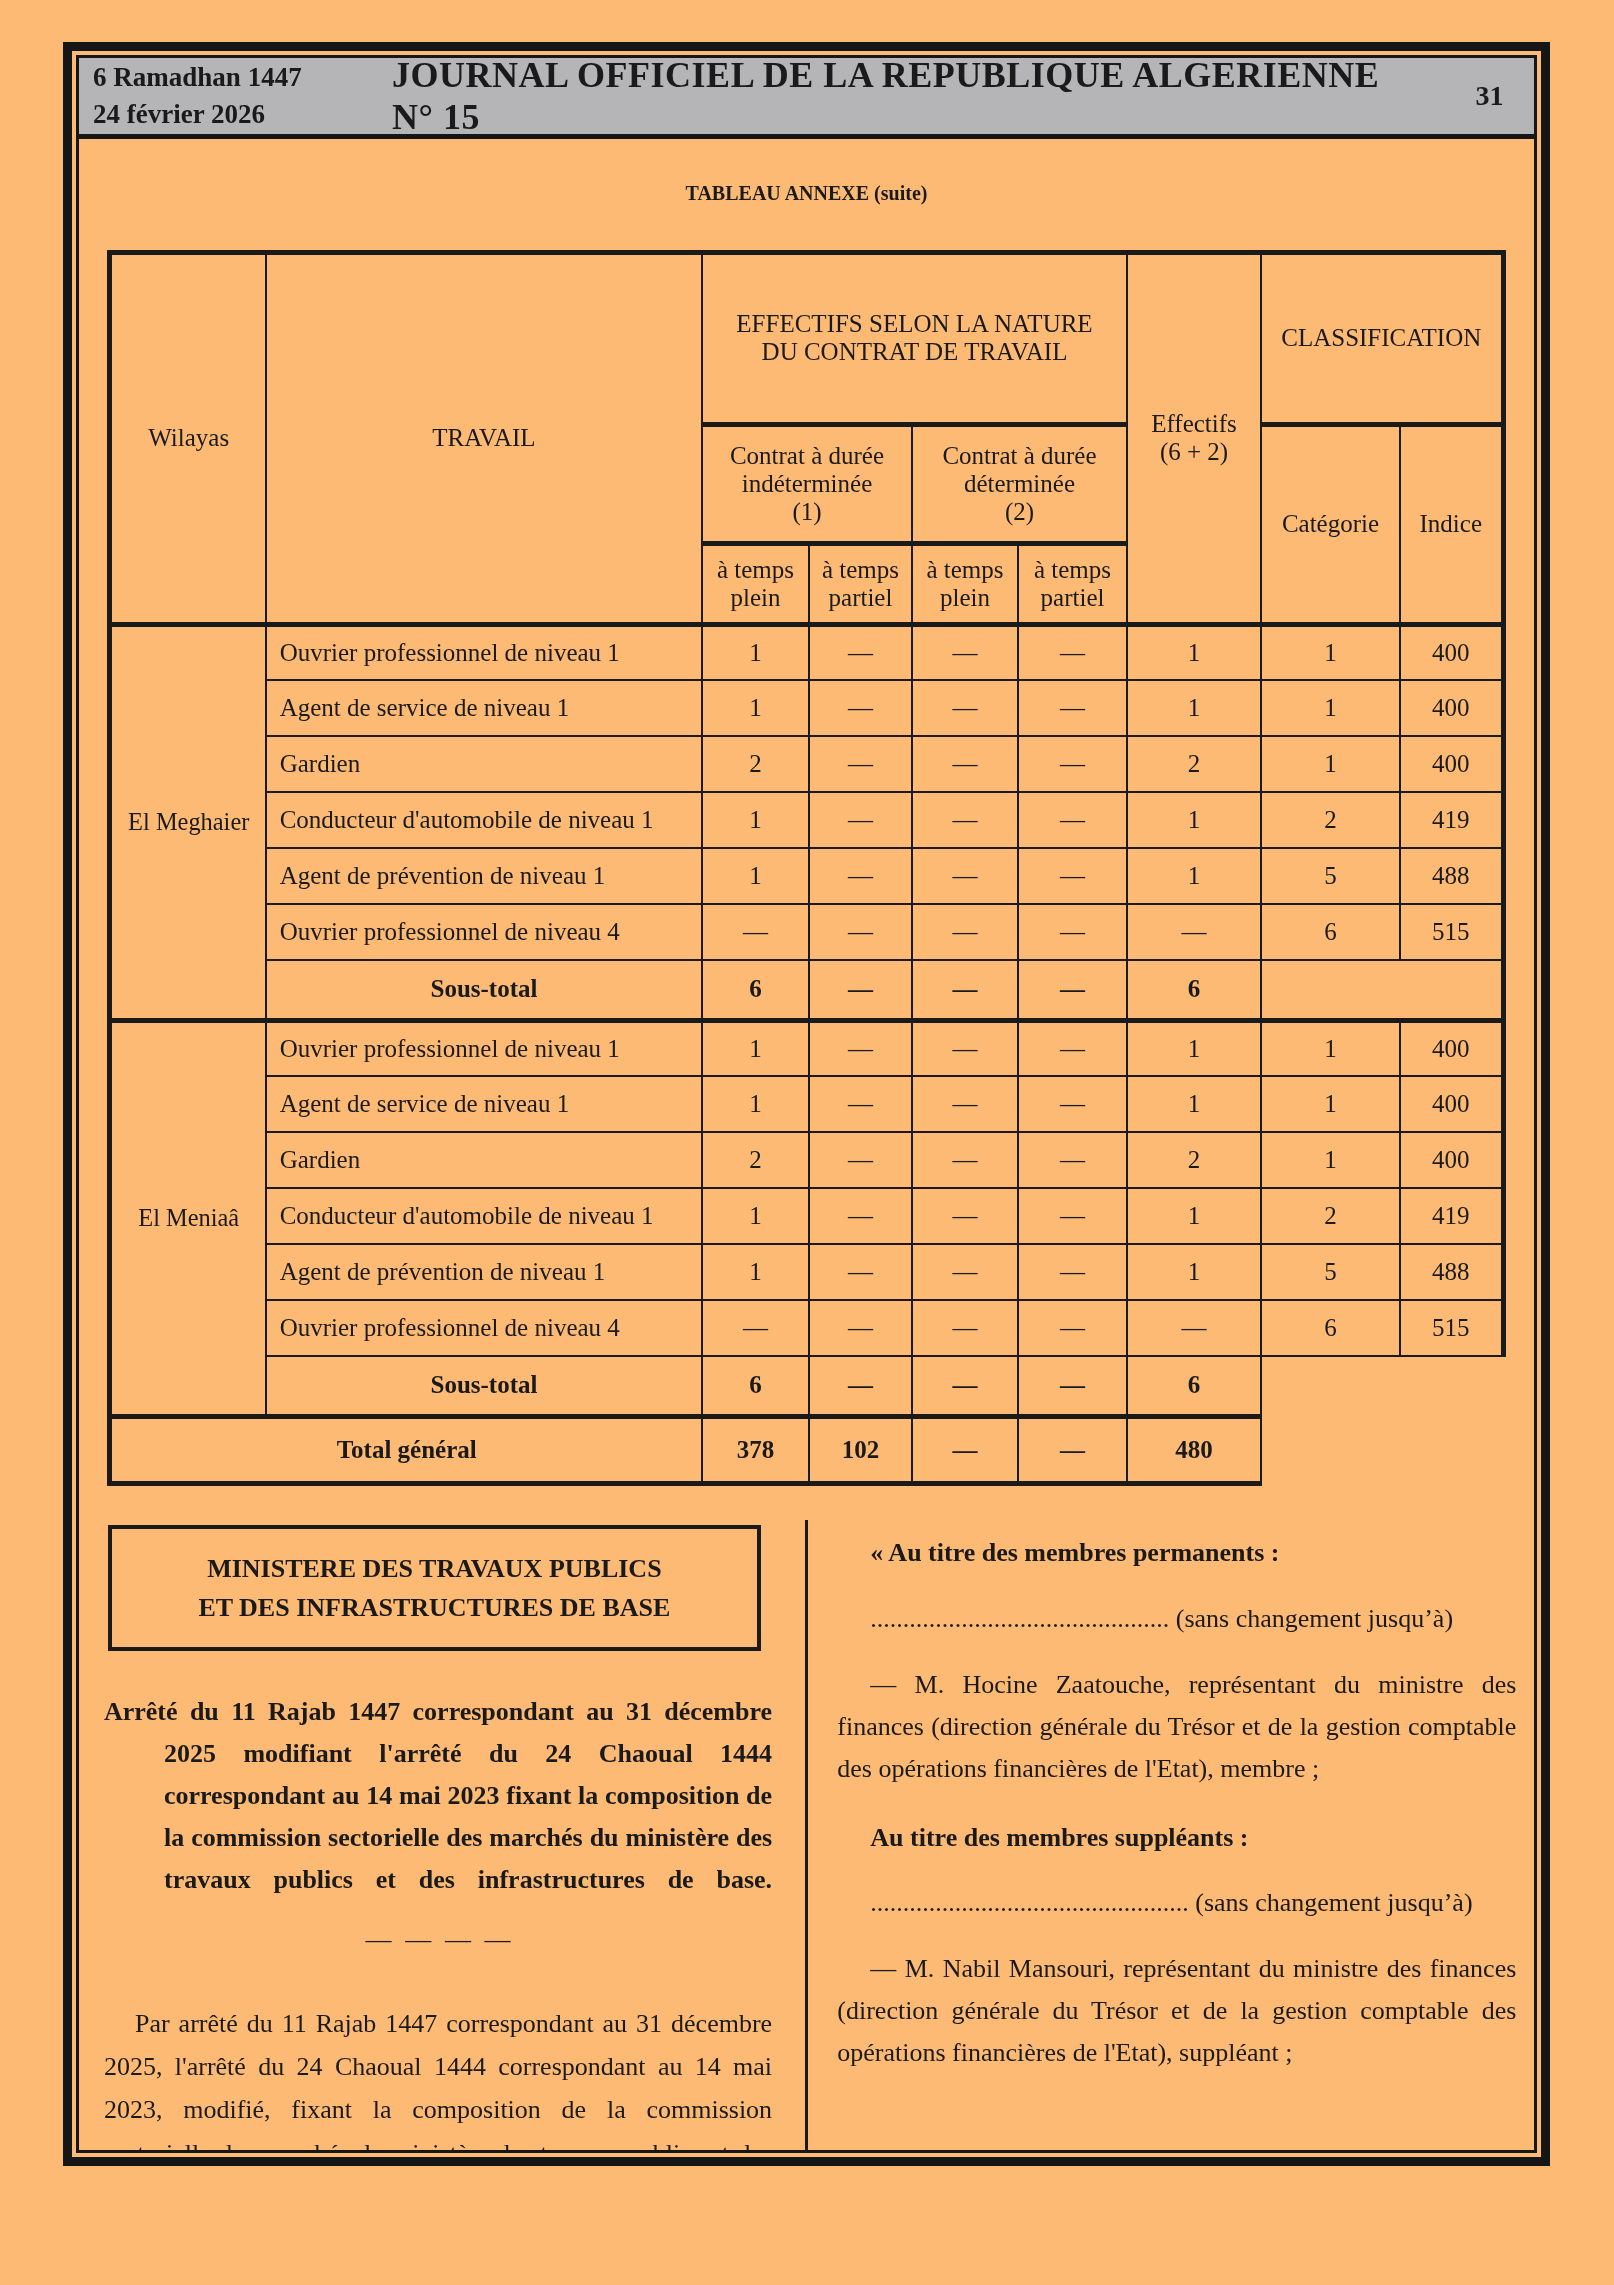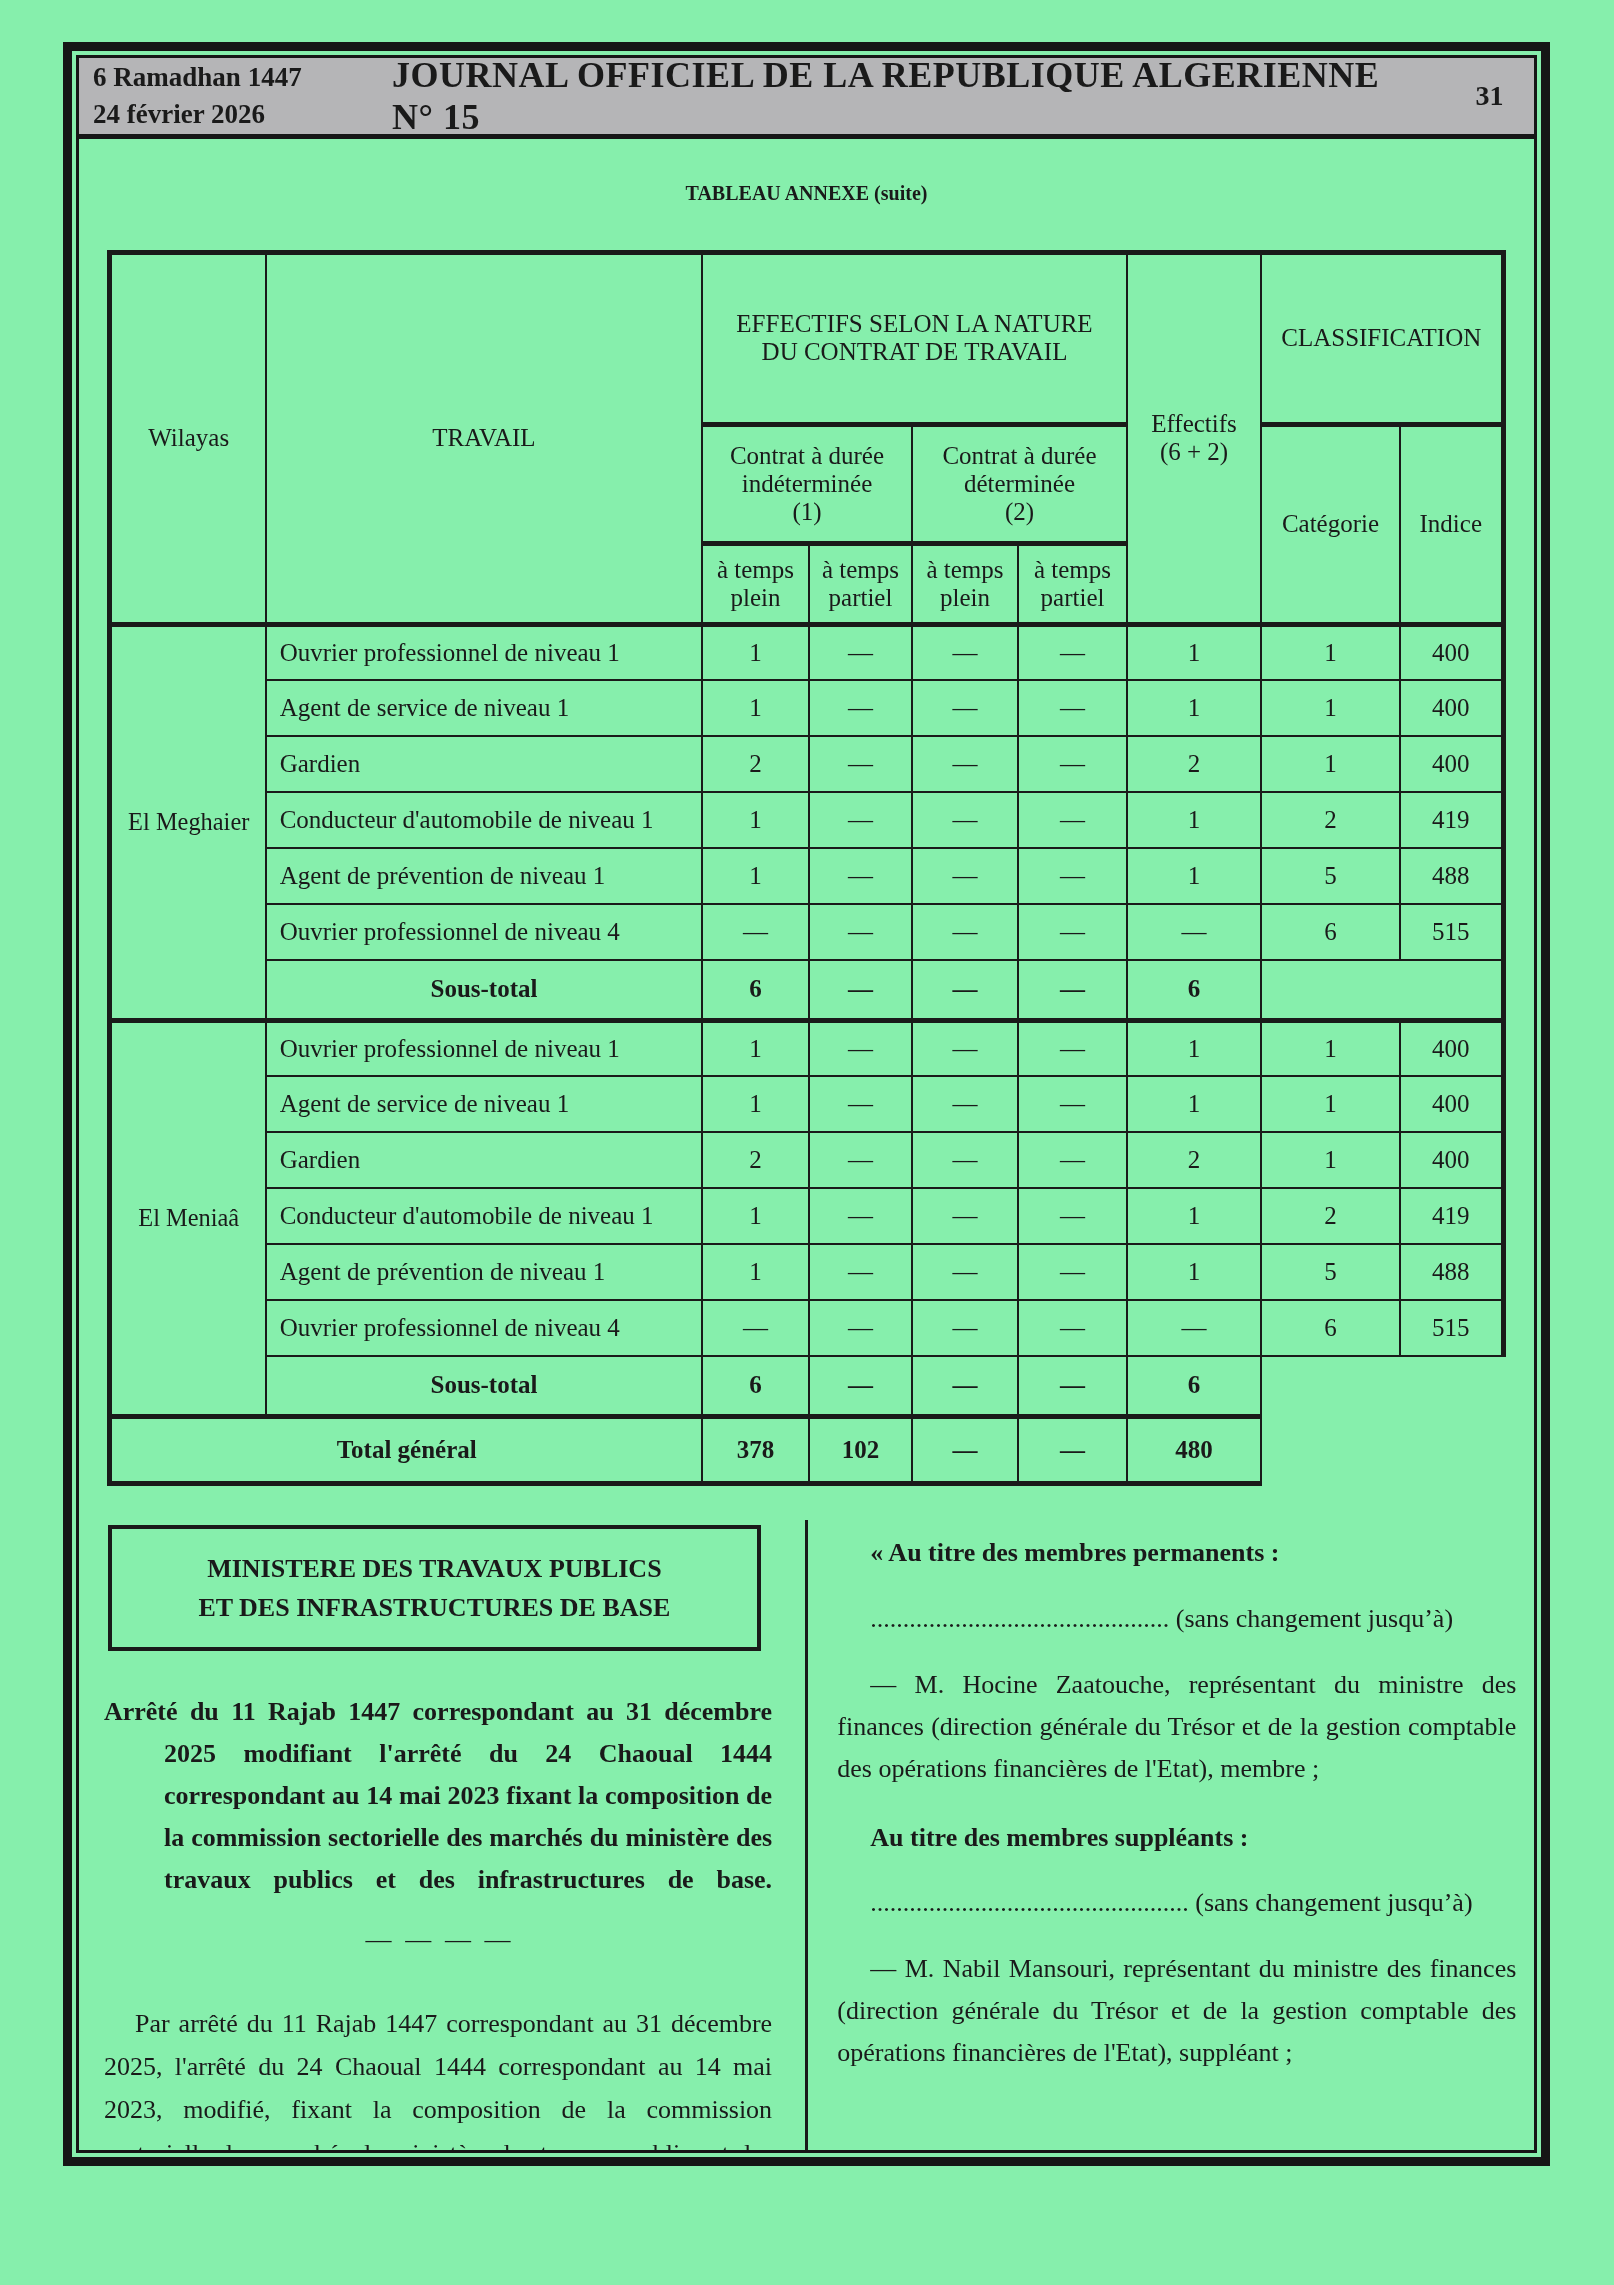--- a/index.html
+++ b/index.html
@@ -1,16 +1,16 @@
 <!DOCTYPE html>
 <html style="font-size:14.5px"><head>
 <meta charset="utf-8">
 <style>
   html,body{margin:0;padding:0;background:#e8e8e8;}
-  .page{position:relative;width:1615px;height:2285px;background:#86efac;
+  .page{position:relative;width:1615px;height:2285px;background:#fdba74;
         font-family:"Liberation Serif","DejaVu Serif",serif;color:#1a1a1a;}
   .frame-outer{position:absolute;left:63px;top:42px;right:65px;bottom:119px;
         border:9px solid #161616;}
   .frame-inner{position:absolute;inset:3.6px;border:3.6px solid #161616;
         display:flex;flex-direction:column;overflow:hidden;}
   
   .band{height:76px;background:#b5b5b7;border-bottom:5.4px solid #161616;
         display:flex;align-items:center;}
   .band-left{width:299px;padding-left:14.5px;font-weight:bold;font-size:27px;line-height:1.35;white-space:pre-line;}
   .band-center{flex:1;text-align:left;font-weight:bold;font-size:36px;letter-spacing:0.5px;}

